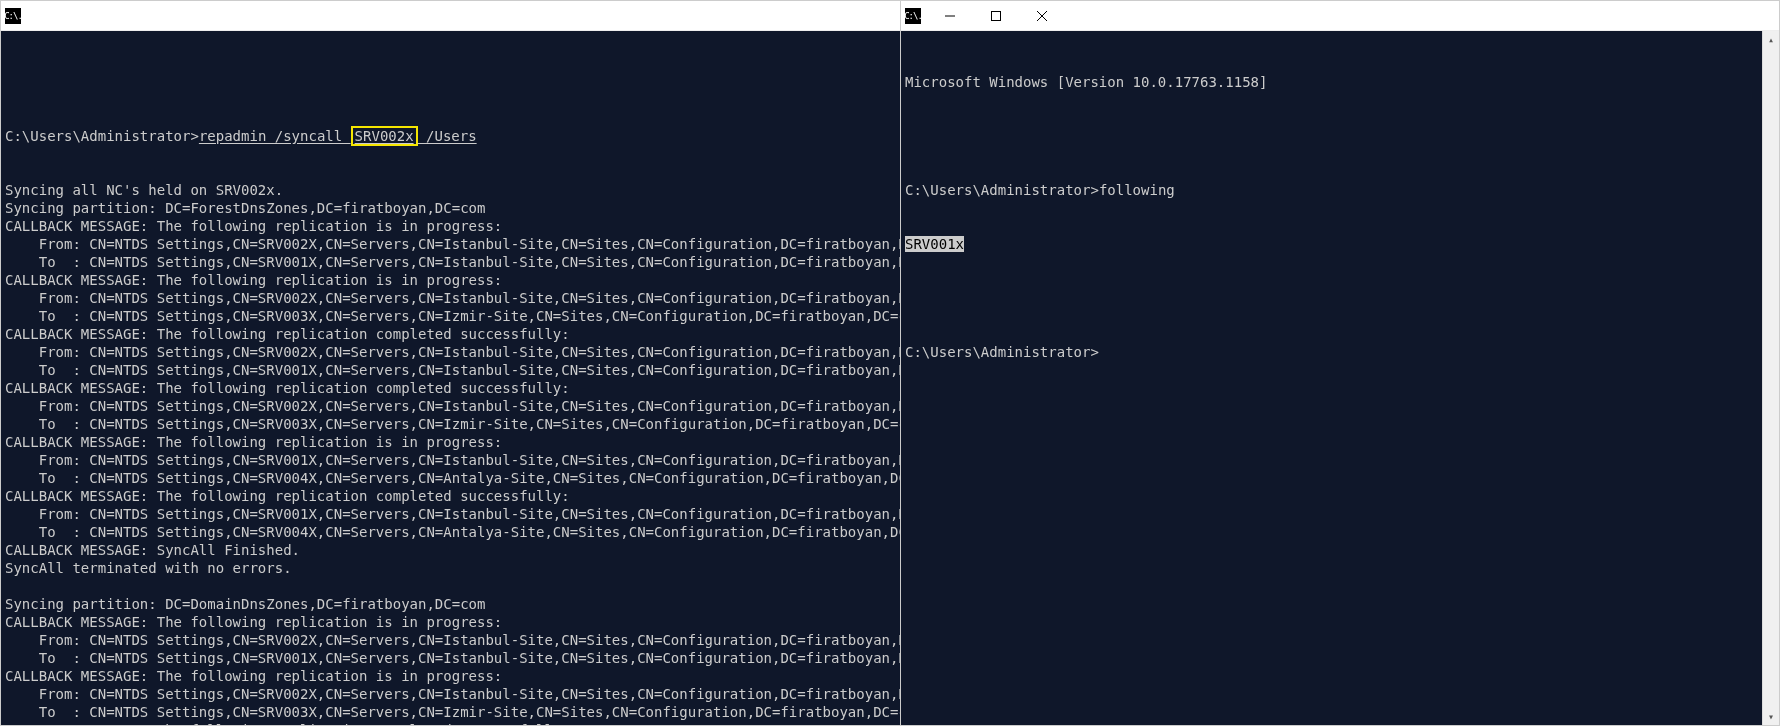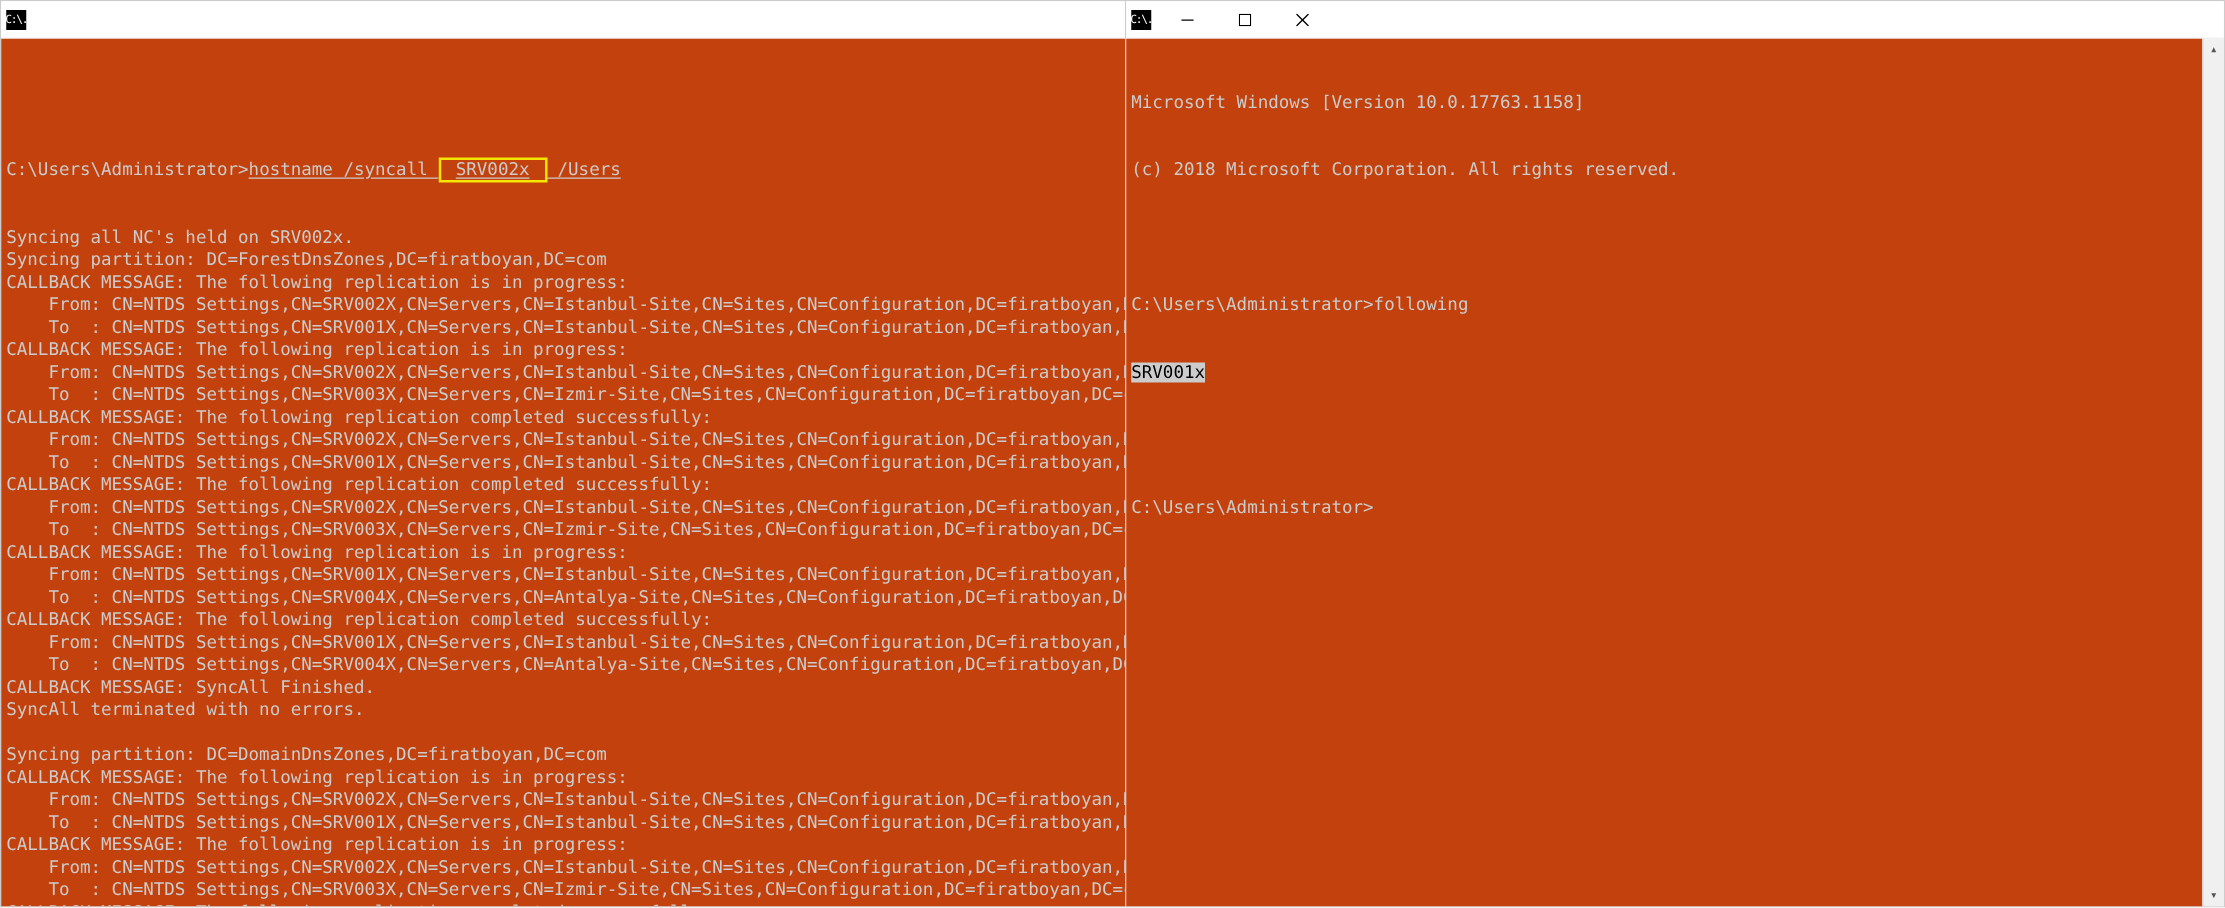--- a/index.html
+++ b/index.html
@@ -7,44 +7,44 @@
   .container { display: flex; width: 100%; height: 100%; }
   .window { display: flex; flex-direction: column; height: 100%; border: 1px solid #ccc; background: #fff; }
   .window-left { width: 900px; border-right: none; }
   .window-right { flex: 1; }
   .titlebar { height: 30px; background: #fff; display: flex; align-items: center; padding: 0 4px; font-family: "Segoe UI", Tahoma, sans-serif; font-size: 12px; color: #888; border-bottom: 1px solid #eee; }
   .titlebar .icon-wrap { width: 16px; height: 16px; background: #000; display: flex; align-items: center; justify-content: center; margin-right: 6px; font-size: 9px; color:#fff; font-family: Consolas, monospace; letter-spacing:-1px; }
   .titlebar .title-text { flex: 1; white-space: nowrap; overflow: hidden; }
   .win-controls { display: flex; height: 100%; }
   .win-btn { width: 46px; height: 100%; display: flex; align-items: center; justify-content: center; font-family: "Segoe UI", sans-serif; font-size: 10px; color: #000; }
   .win-btn svg { stroke: #000; }
-  .terminal { flex: 1; background: #c2410c; color: #ccc; padding: 6px 4px 4px 4px; overflow: hidden; line-height: 18px; white-space: pre; font-size: 14px; }
+  .terminal { flex: 1; background: #0f172a; color: #ccc; padding: 6px 4px 4px 4px; overflow: hidden; line-height: 18px; white-space: pre; font-size: 14px; }
   .terminal .line { white-space: pre; }
   .underline { text-decoration: underline; text-underline-offset: 2px; }
-  .highlight-box { border: 2px solid #f5e600; padding: 0 12px; margin-top: 29px; }
+  .highlight-box { border: 2px solid #f5e600; padding: 0 2px; margin-top: 29px; }
   .inv { background: #ccc; color: #000; }
   .right-scroll { width: 17px; background: #f0f0f0; display: flex; flex-direction: column; justify-content: space-between; align-items: center; border-left: 1px solid #ddd; }
   .scroll-arrow { width: 100%; height: 17px; display: flex; align-items: center; justify-content: center; font-size: 10px; color: #555; }
   .scroll-track { flex: 1; background: #f0f0f0; }
   .right-body { display: flex; flex: 1; min-height: 0; }
 </style>
 </head>
 <body>
 
 <div class="container">
 
   <div class="window window-left">
     <div class="titlebar">
       <div class="icon-wrap">
           <span>C:\.</span>
         </div>
     </div>
     <div class="terminal" id="term-left">
       <div class="line"> </div>
-      <div class="line"><span>C:\Users\Administrator&gt;</span><span class="underline"><span>hostname /syncall </span><span class="highlight-box">SRV002x</span><span> /Users</span></span></div>
+      <div class="line"><span>C:\Users\Administrator&gt;</span><span class="underline"><span>repadmin /syncall </span><span class="highlight-box">SRV002x</span><span> /Users</span></span></div>
       <div id="left-lines"><div class="line">Syncing all NC's held on SRV002x.</div><div class="line">Syncing partition: DC=ForestDnsZones,DC=firatboyan,DC=com</div><div class="line">CALLBACK MESSAGE: The following replication is in progress:</div><div class="line">    From: CN=NTDS Settings,CN=SRV002X,CN=Servers,CN=Istanbul-Site,CN=Sites,CN=Configuration,DC=firatboyan,DC=com</div><div class="line">    To  : CN=NTDS Settings,CN=SRV001X,CN=Servers,CN=Istanbul-Site,CN=Sites,CN=Configuration,DC=firatboyan,DC=com</div><div class="line">CALLBACK MESSAGE: The following replication is in progress:</div><div class="line">    From: CN=NTDS Settings,CN=SRV002X,CN=Servers,CN=Istanbul-Site,CN=Sites,CN=Configuration,DC=firatboyan,DC=com</div><div class="line">    To  : CN=NTDS Settings,CN=SRV003X,CN=Servers,CN=Izmir-Site,CN=Sites,CN=Configuration,DC=firatboyan,DC=com</div><div class="line">CALLBACK MESSAGE: The following replication completed successfully:</div><div class="line">    From: CN=NTDS Settings,CN=SRV002X,CN=Servers,CN=Istanbul-Site,CN=Sites,CN=Configuration,DC=firatboyan,DC=com</div><div class="line">    To  : CN=NTDS Settings,CN=SRV001X,CN=Servers,CN=Istanbul-Site,CN=Sites,CN=Configuration,DC=firatboyan,DC=com</div><div class="line">CALLBACK MESSAGE: The following replication completed successfully:</div><div class="line">    From: CN=NTDS Settings,CN=SRV002X,CN=Servers,CN=Istanbul-Site,CN=Sites,CN=Configuration,DC=firatboyan,DC=com</div><div class="line">    To  : CN=NTDS Settings,CN=SRV003X,CN=Servers,CN=Izmir-Site,CN=Sites,CN=Configuration,DC=firatboyan,DC=com</div><div class="line">CALLBACK MESSAGE: The following replication is in progress:</div><div class="line">    From: CN=NTDS Settings,CN=SRV001X,CN=Servers,CN=Istanbul-Site,CN=Sites,CN=Configuration,DC=firatboyan,DC=com</div><div class="line">    To  : CN=NTDS Settings,CN=SRV004X,CN=Servers,CN=Antalya-Site,CN=Sites,CN=Configuration,DC=firatboyan,DC=com</div><div class="line">CALLBACK MESSAGE: The following replication completed successfully:</div><div class="line">    From: CN=NTDS Settings,CN=SRV001X,CN=Servers,CN=Istanbul-Site,CN=Sites,CN=Configuration,DC=firatboyan,DC=com</div><div class="line">    To  : CN=NTDS Settings,CN=SRV004X,CN=Servers,CN=Antalya-Site,CN=Sites,CN=Configuration,DC=firatboyan,DC=com</div><div class="line">CALLBACK MESSAGE: SyncAll Finished.</div><div class="line">SyncAll terminated with no errors.</div><div class="line"> </div><div class="line">Syncing partition: DC=DomainDnsZones,DC=firatboyan,DC=com</div><div class="line">CALLBACK MESSAGE: The following replication is in progress:</div><div class="line">    From: CN=NTDS Settings,CN=SRV002X,CN=Servers,CN=Istanbul-Site,CN=Sites,CN=Configuration,DC=firatboyan,DC=com</div><div class="line">    To  : CN=NTDS Settings,CN=SRV001X,CN=Servers,CN=Istanbul-Site,CN=Sites,CN=Configuration,DC=firatboyan,DC=com</div><div class="line">CALLBACK MESSAGE: The following replication is in progress:</div><div class="line">    From: CN=NTDS Settings,CN=SRV002X,CN=Servers,CN=Istanbul-Site,CN=Sites,CN=Configuration,DC=firatboyan,DC=com</div><div class="line">    To  : CN=NTDS Settings,CN=SRV003X,CN=Servers,CN=Izmir-Site,CN=Sites,CN=Configuration,DC=firatboyan,DC=com</div><div class="line">CALLBACK MESSAGE: The following replication completed successfully:</div></div>
     </div>
   </div>
 
   <div class="window window-right">
     <div class="titlebar" style="color:#000;">
       <div class="icon-wrap">
           <span>C:\.</span>
         </div>
       <div class="win-controls">
@@ -62,21 +62,20 @@
             <svg width="10" height="10">
               <line x1="0" y1="0" x2="10" y2="10" stroke-width="1"></line>
               <line x1="10" y1="0" x2="0" y2="10" stroke-width="1"></line>
             </svg>
           </div>
       </div>
     </div>
     <div class="right-body">
       <div class="terminal">
         <div class="line">Microsoft Windows [Version 10.0.17763.1158]</div>
-        <div class="line">(c) 2018 Microsoft Corporation. All rights reserved.</div>
         <div class="line"> </div>
         <div class="line"><span>C:\Users\Administrator&gt;</span><span>following</span></div>
         <div class="line"><span class="inv">SRV001x</span></div>
         <div class="line"> </div>
         <div class="line">C:\Users\Administrator&gt;</div>
       </div>
       <div class="right-scroll">
         <div class="scroll-arrow">▴</div>
         <div class="scroll-track"></div>
         <div class="scroll-arrow">▾</div>

